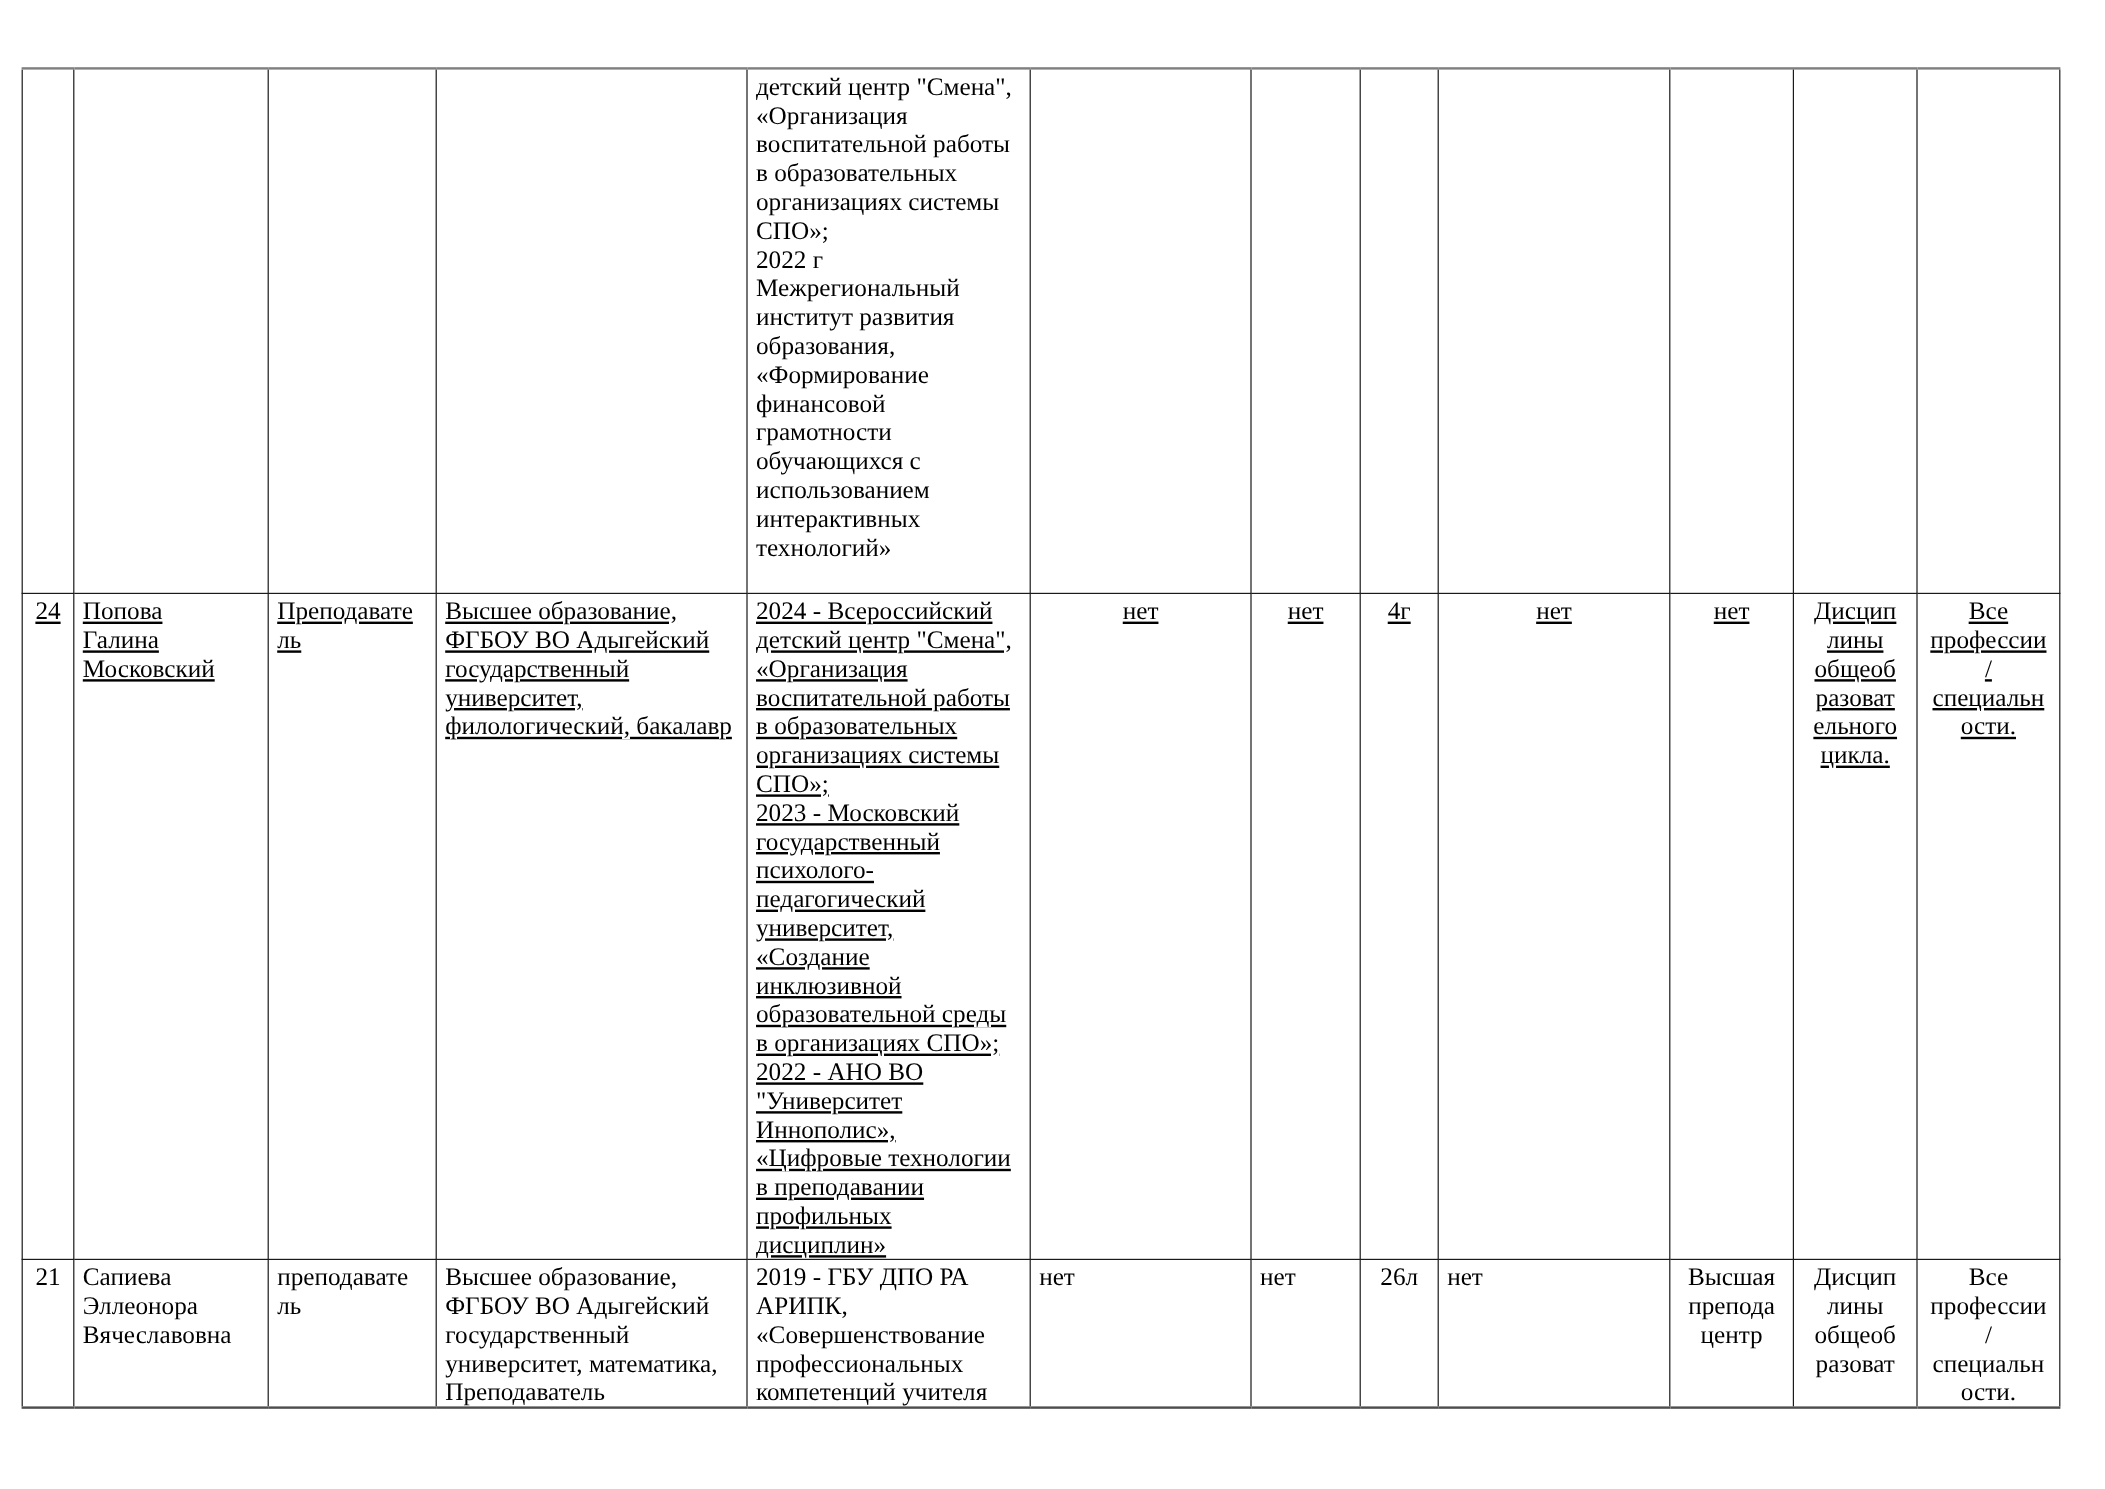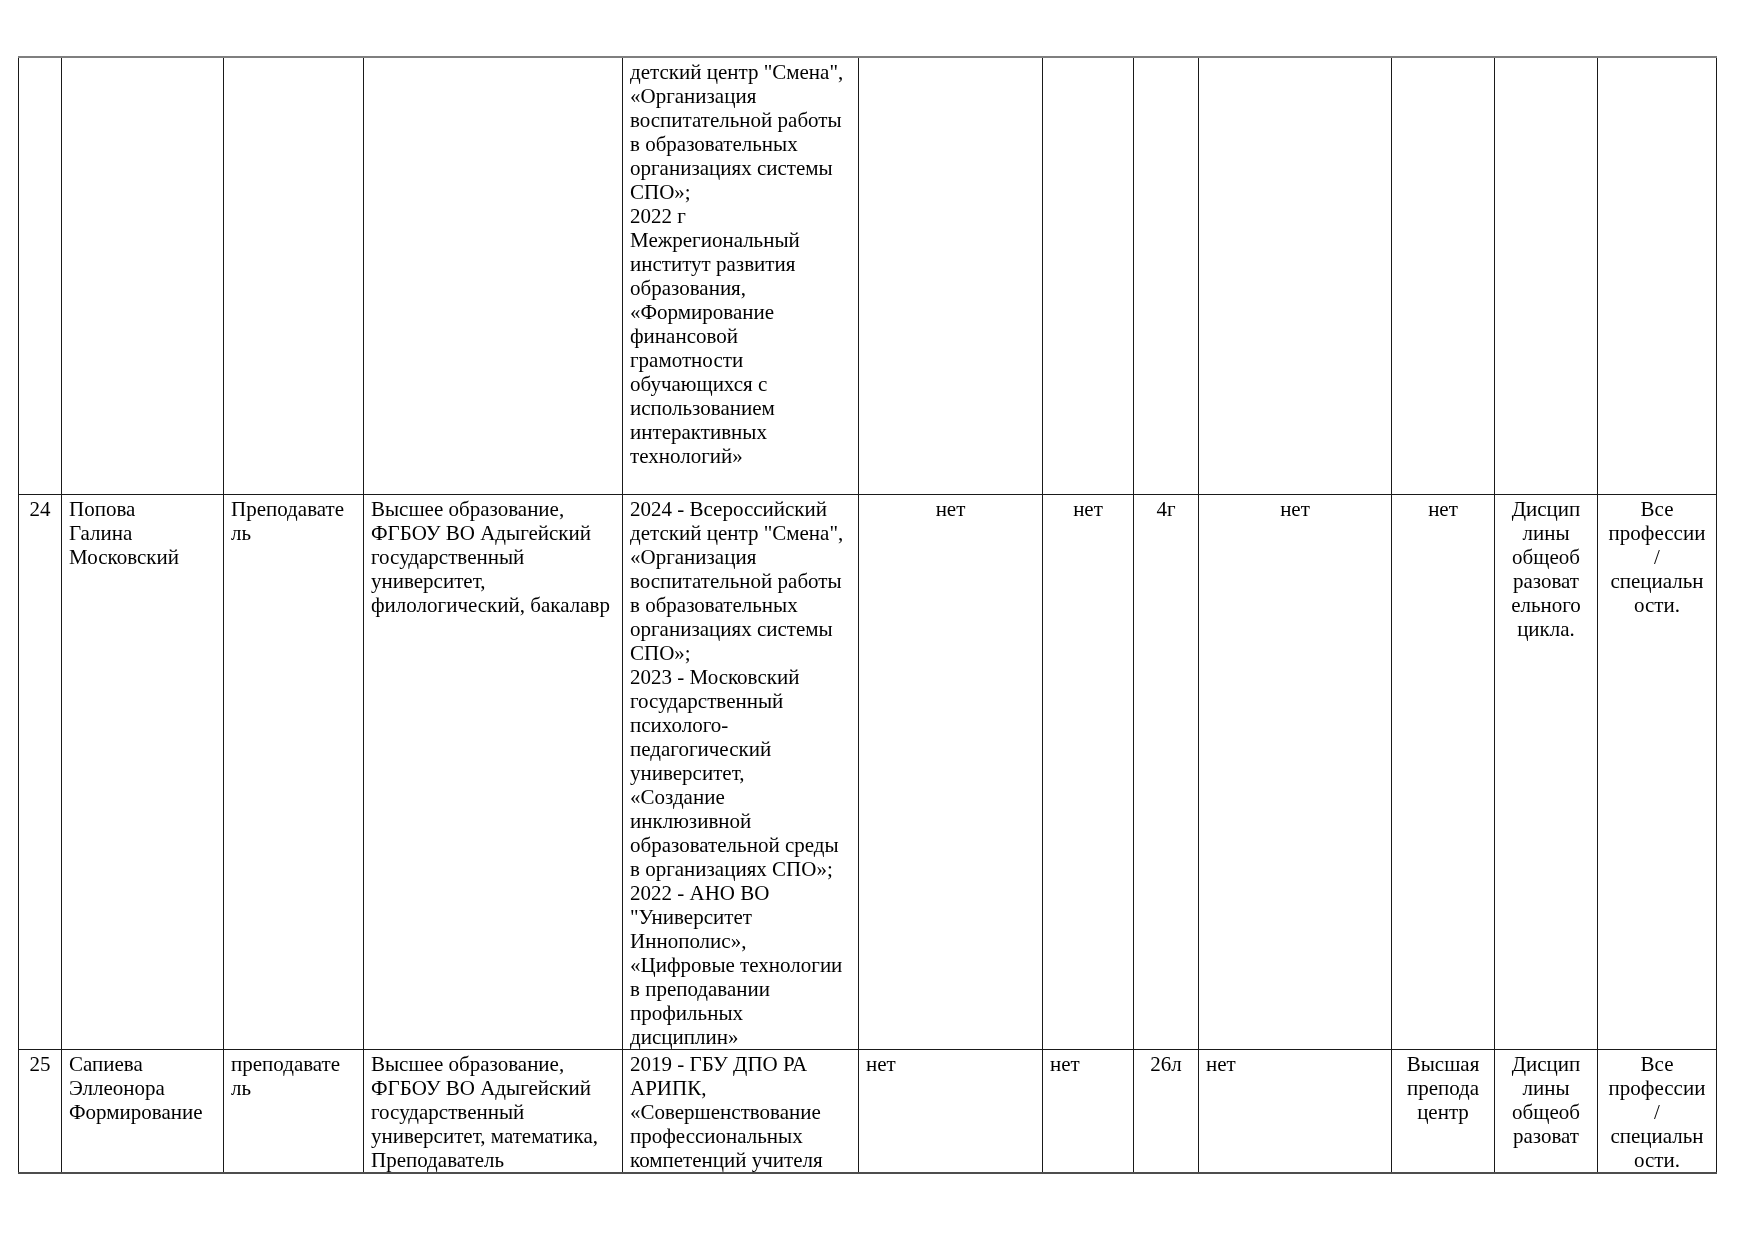--- a/index.html
+++ b/index.html
@@ -43,21 +43,21 @@
     font-size: 21px;
     line-height: 24px;
     white-space: pre-line;
     overflow: hidden;
     word-wrap: break-word;
     text-align: left;
   }
   tr.row-cont td { border-top: 2px solid #7f7f7f; }
   tr.row-25 td   { border-bottom: 2px solid #4d4d4d; }
   tr.row-cont { height: 437px; }
-  tr.row-24   { height: 546px; }
+  tr.row-24   { height: 546px; text-decoration: underline; }
   tr.row-25   { height: 120px; }
   td.center {
     text-align: center;
     padding-left: 2px;
     padding-right: 2px;
   }
   td.num {
     text-align: center;
     padding-left: 1px;
     padding-right: 1px;
@@ -159,24 +159,24 @@
 разоват
 ельного
 цикла.</td>
         <td class="center">Все
 профессии
 /
 специальн
 ости.</td>
       </tr>
       <tr class="row-25">
-        <td class="num">25</td>
+        <td class="num">21</td>
         <td>Сапиева
 Эллеонора
-Формирование</td>
+Вячеславовна</td>
         <td>преподавате
 ль</td>
         <td>Высшее образование,
 ФГБОУ ВО Адыгейский
 государственный
 университет, математика,
 Преподаватель</td>
         <td>2019 - ГБУ ДПО РА
 АРИПК,
 «Совершенствование

